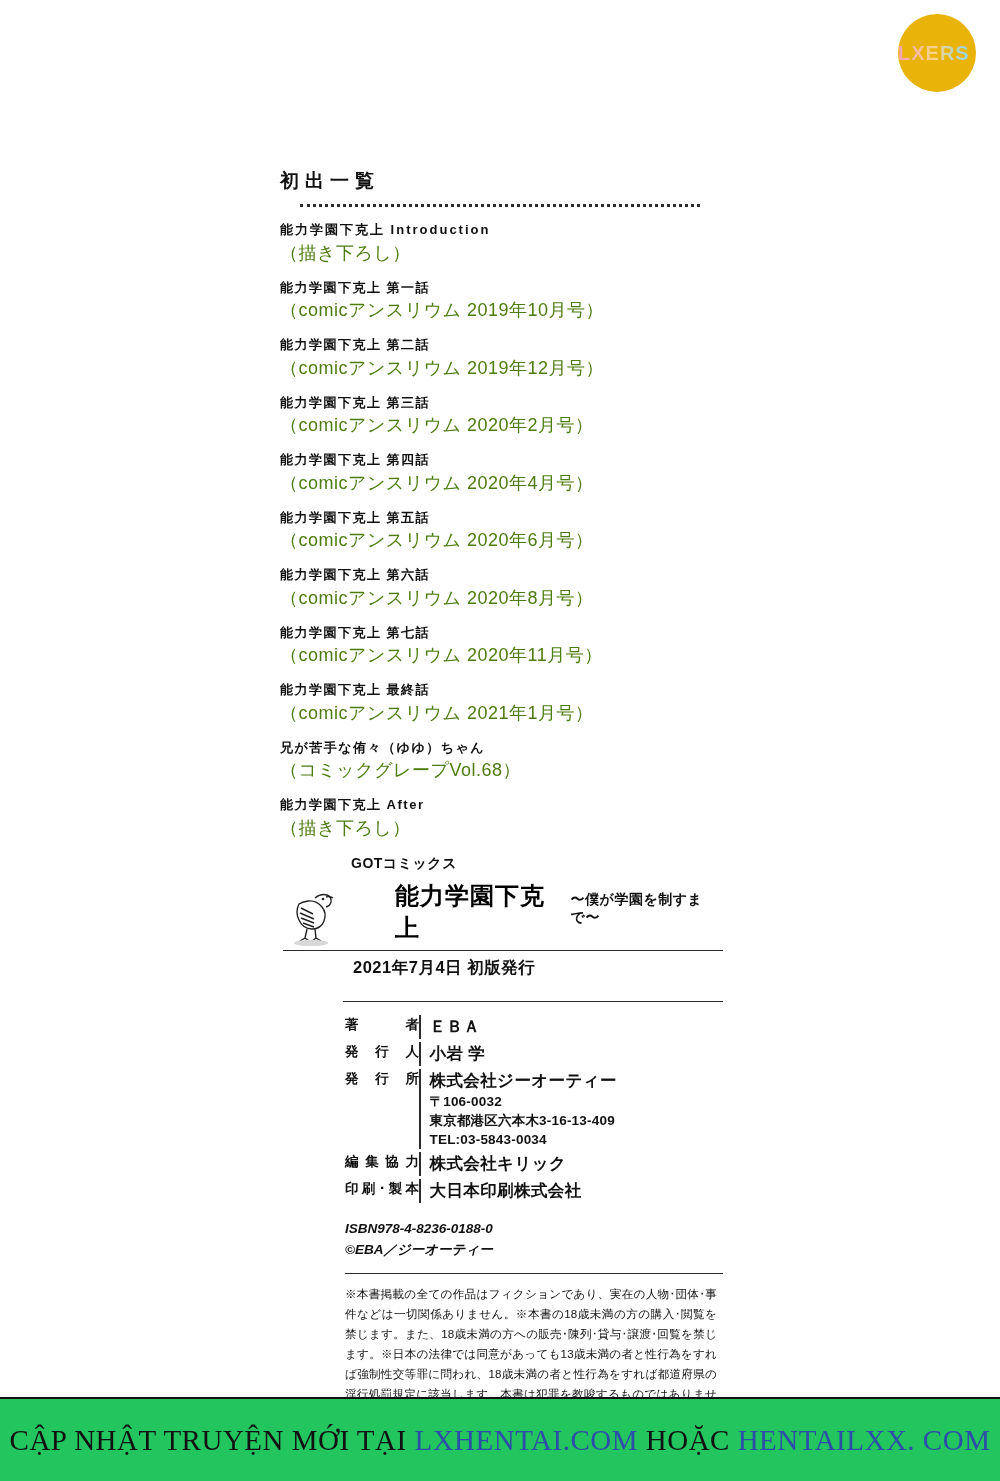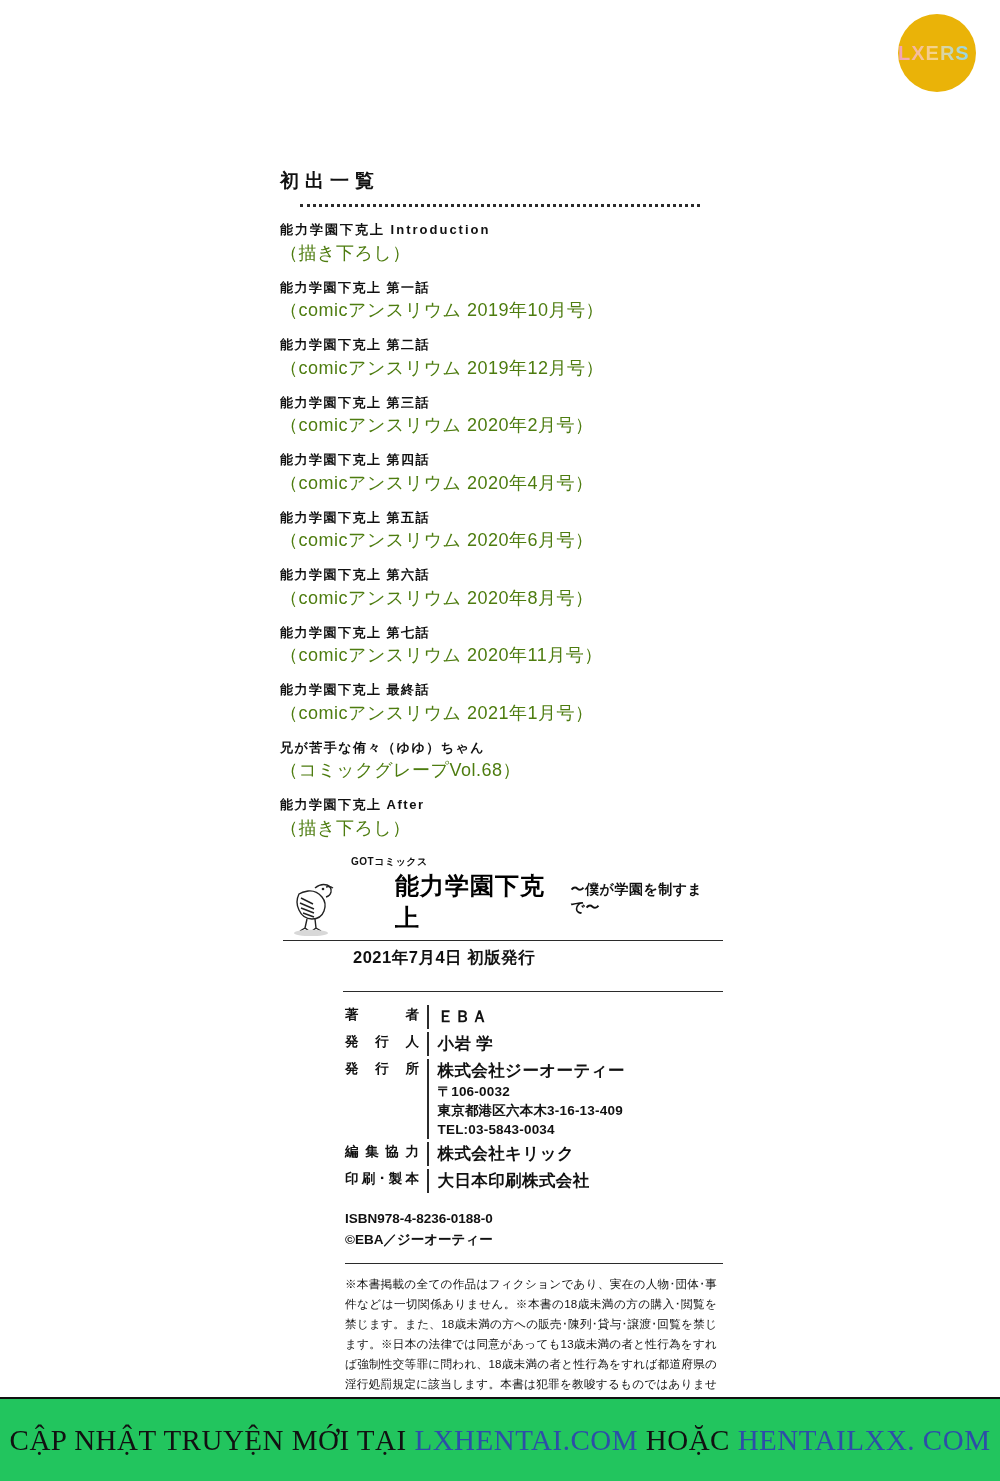--- a/index.html
+++ b/index.html
@@ -105,25 +105,25 @@
     width: 58px;
     height: 60px;
     position: relative;
     flex: 0 0 auto;
   }
   .bird-mark svg { display: block; }
   .colophon-head-text {
     padding-bottom: 2px;
   }
   .got-label {
-    font-size: 10px;
+    font-size: 14px;
     font-weight: bold;
     letter-spacing: 0.5px;
     color: #111;
-    margin-bottom: 1px;
+    margin-bottom: 7px;
   }
   .book-title-row {
     display: flex;
     align-items: baseline;
     gap: 10px;
   }
   .book-title {
     font-size: 24px;
     font-weight: bold;
     letter-spacing: 1px;
@@ -171,21 +171,21 @@
     margin-bottom: 3px;
   }
   .staff-label {
     width: 74px;
     flex: 0 0 74px;
     font-size: 13.5px;
     font-weight: bold;
     color: #111;
     text-align: justify;
     text-align-last: justify;
-    padding-right: 8px;
+    padding-right: 0;
     line-height: 1.5;
   }
   .staff-sep {
     width: 1.5px;
     background: #2b2b2b;
     align-self: stretch;
     margin-right: 9px;
   }
   .staff-value {
     font-size: 16.5px;
@@ -202,20 +202,21 @@
   }
   .addr-line { display: block; }
 
   .isbn-block {
     margin-top: 16px;
     padding-left: 62px;
     font-size: 13.5px;
     font-weight: bold;
     color: #111;
     line-height: 1.55;
+    font-style: italic;
   }
 
   .notice-rule {
     margin: 12px 0 10px 62px;
     border-top: 1.5px solid #2b2b2b;
   }
   .notice {
     padding-left: 62px;
     padding-right: 6px;
     font-size: 11.6px;

